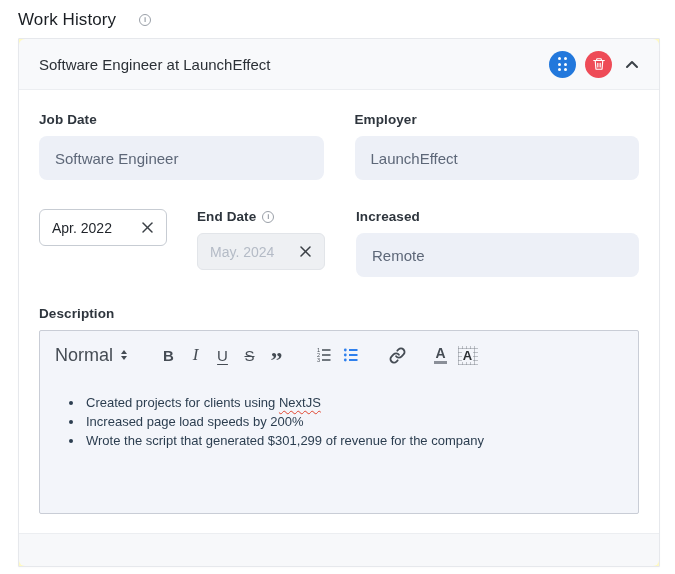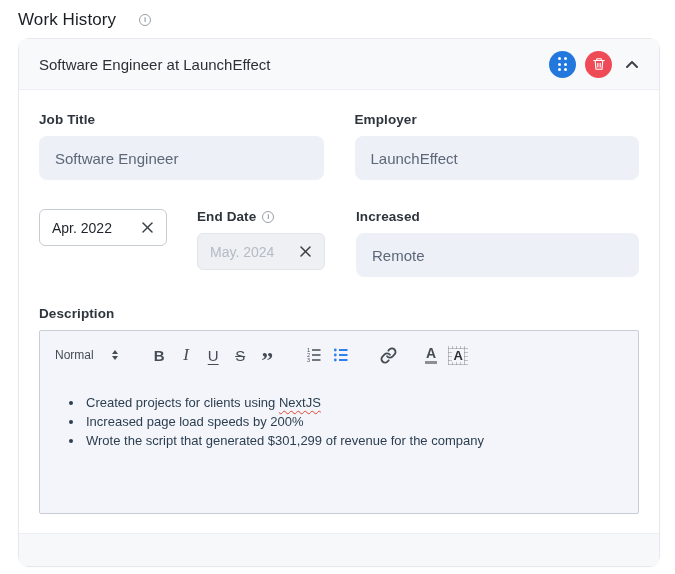--- a/index.html
+++ b/index.html
@@ -20,21 +20,21 @@
   .info-icon {
     width: 12px; height: 12px; border: 1px solid #9aa0a8; border-radius: 50%;
     color: #9aa0a8; display: inline-flex; align-items: center; justify-content: center;
     font-size: 8px; line-height: 1; font-weight: 600;
   }
   .info-icon::after { content: "i"; }
 
   .card {
     position: absolute; left: 18px; top: 38px;
     width: 642px; height: 529px;
-    border: 1px solid #e6e8ec; border-radius: 11px;
+    border: 1px solid #e6e8ec; border-radius: 1px;
     background: #fef9c3;
     display: flex; flex-direction: column;
     box-shadow: 0 1px 2px rgba(0,0,0,.02);
   }
   .card-header {
     height: 51px; flex: 0 0 51px;
     background: #f8f9fb;
     border-bottom: 1px solid #eceef1;
     border-radius: 6px 6px 0 0;
     display: flex; align-items: center;
@@ -86,21 +86,21 @@
 
   .editor {
     border: 1px solid #c9cdd6; border-radius: 2px;
     background: #f3f5fa; height: 184px; overflow: hidden;
   }
   .ql-toolbar {
     display: flex; align-items: center;
     padding: 12px 15px 8px; height: 44px;
   }
   .fmt-picker { display: flex; align-items: center; cursor: pointer; margin-right: 28px; }
-  .fmt-label { font-size: 12px; color: #454c54; margin-right: 18px; }
+  .fmt-label { font-size: 18px; color: #454c54; margin-right: 8px; }
   .fmt-arrows { display: inline-flex; flex-direction: column; gap: 2px; }
   .tri-up { width:0; height:0; border-left:3.5px solid transparent; border-right:3.5px solid transparent; border-bottom:4.5px solid #454c54; }
   .tri-down { width:0; height:0; border-left:3.5px solid transparent; border-right:3.5px solid transparent; border-top:4.5px solid #454c54; }
   .tb {
     width: 27px; height: 24px; border: none; background: transparent; cursor: pointer;
     display: flex; align-items: center; justify-content: center;
     font-family: inherit; font-size: 15px; color: #454c54; padding: 0;
   }
   .tb.bold { font-weight: 800; }
   .tb.italic { font-family: "Liberation Serif", serif; font-style: italic; font-size: 17px; }
@@ -175,21 +175,21 @@
             <polyline points="2,7 7,2 12,7"></polyline>
           </svg>
         </button>
       </div>
     </div>
 
     <div class="card-body">
 
       <div class="grid-2 row">
         <div>
-          <div class="field-label">Job Title</div>
+          <div class="field-label">Job Date</div>
           <input class="input-soft" type="text" value="Software Engineer" style="">
         </div>
         <div>
           <div class="field-label">Employer</div>
           <input class="input-soft" type="text" value="LaunchEffect" style="">
         </div>
       </div>
 
       <div class="grid-2 row">
         <div class="dates">

